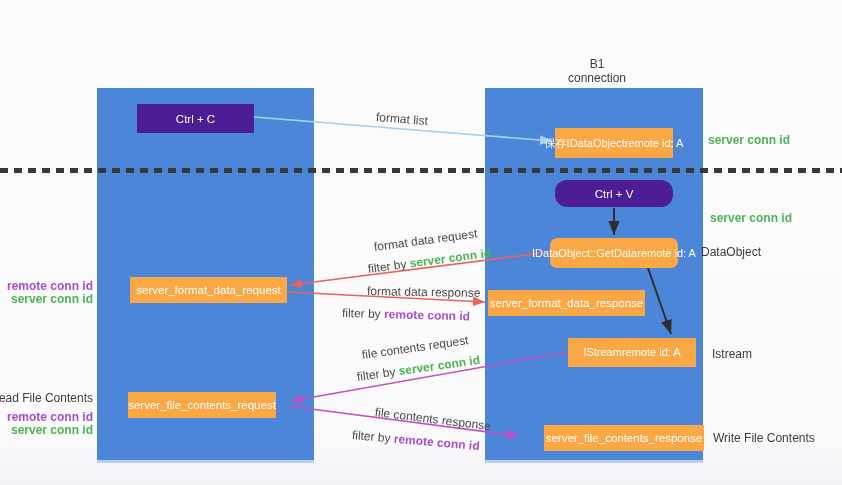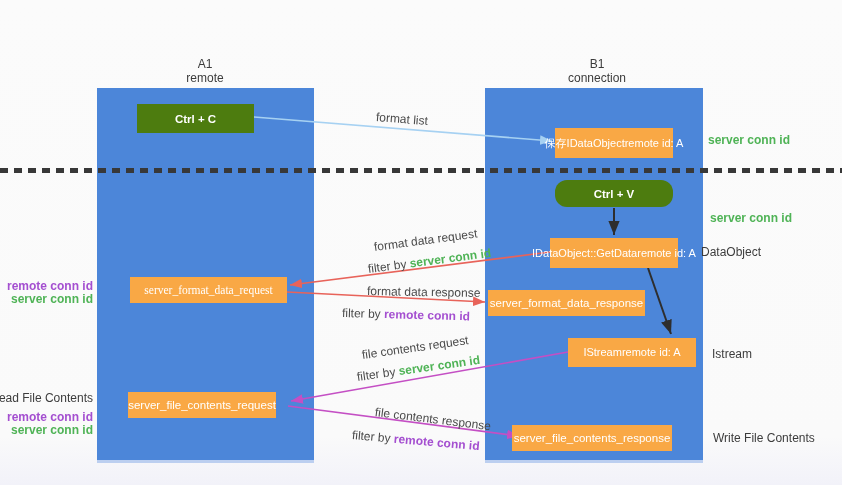--- a/index.html
+++ b/index.html
@@ -21,33 +21,33 @@
   .lane{position:absolute;top:88px;height:372px;background:#4c86d9;
     border-bottom:3px solid #bccff0;}
   .lane.left{left:97px;width:217px;}
   .lane.right{left:485px;width:218px;}
 
   .divider{position:absolute;left:0;top:168px;width:842px;height:5px;
     background:repeating-linear-gradient(90deg,#383838 0 8px,transparent 8px 14px);}
 
   .node{position:absolute;display:flex;align-items:center;justify-content:center;
     color:#fff;text-align:center;font-size:11.5px;white-space:nowrap;}
-  .node.green{background:#4d7c0f;font-weight:bold;}
+  .node.green{background:#4c1d95;}
   .node.orange{background:#f9a845;}
   .node.two-line{flex-direction:row;font-size:11px;line-height:13px;}
 
   #n-ctrl-c{left:137px;top:104px;width:117px;height:29px;}
   #n-save{left:555px;top:128px;width:118px;height:30px;}
   #n-ctrl-v{left:555px;top:180px;width:118px;height:27px;border-radius:12px;}
-  #n-getdata{left:550px;top:238px;width:128px;height:30px;}
-  #n-fmt-req{left:130px;top:277px;width:157px;height:26px;font-family:Liberation Serif, serif;}
+  #n-getdata{left:550px;top:238px;width:128px;height:30px;border-radius:7px;}
+  #n-fmt-req{left:130px;top:277px;width:157px;height:26px;}
   #n-fmt-resp{left:488px;top:290px;width:157px;height:26px;}
   #n-istream{left:568px;top:338px;width:128px;height:29px;}
   #n-file-req{left:128px;top:392px;width:148px;height:26px;}
-  #n-file-resp{left:512px;top:425px;width:160px;height:26px;}
+  #n-file-resp{left:544px;top:425px;width:160px;height:26px;}
 
   .ann{position:absolute;font-size:12px;color:#3c3c3c;white-space:nowrap;}
   .ann.green{color:#4fb356;font-weight:bold;}
   .ann.purple{color:#a44fd0;font-weight:bold;}
   .ann.right-align{text-align:right;width:160px;}
 
   #a-scid1{left:708px;top:133px;}
   #a-scid2{left:710px;top:211px;}
   #a-dataobject{left:685px;top:245px;margin-left:16px;}
   #a-istream{left:712px;top:347px;}
@@ -74,24 +74,20 @@
   #f-fcresp-filter{left:352px;top:428px;transform:rotate(5deg);}
 
   svg.arrows{position:absolute;left:0;top:0;pointer-events:none;}
 </style>
 </head>
 <body>
 
 <div class="canvas">
 
 
-  <div class="lane-header left">
-    <div>A1</div>
-    <div>remote</div>
-  </div>
   <div class="lane-header right">
     <div>B1</div>
     <div>connection</div>
   </div>
 
   <div class="lane left"></div>
   <div class="lane right"></div>
 
   <div class="divider"></div>
 

